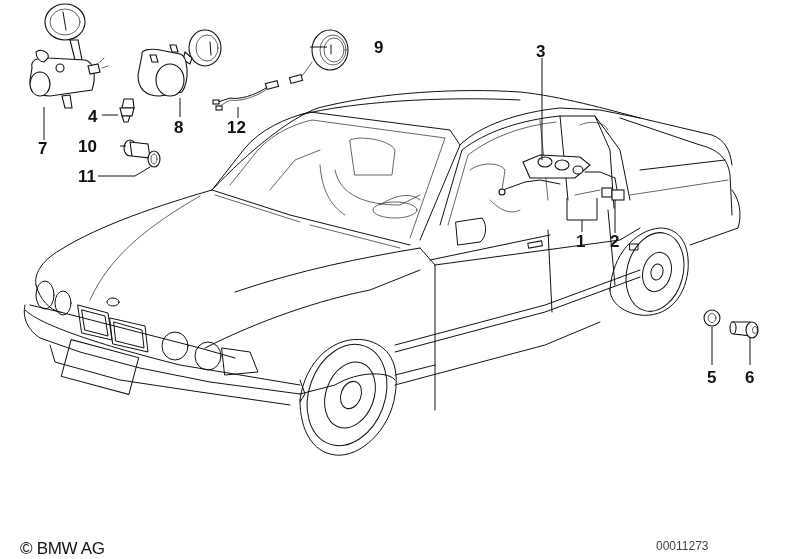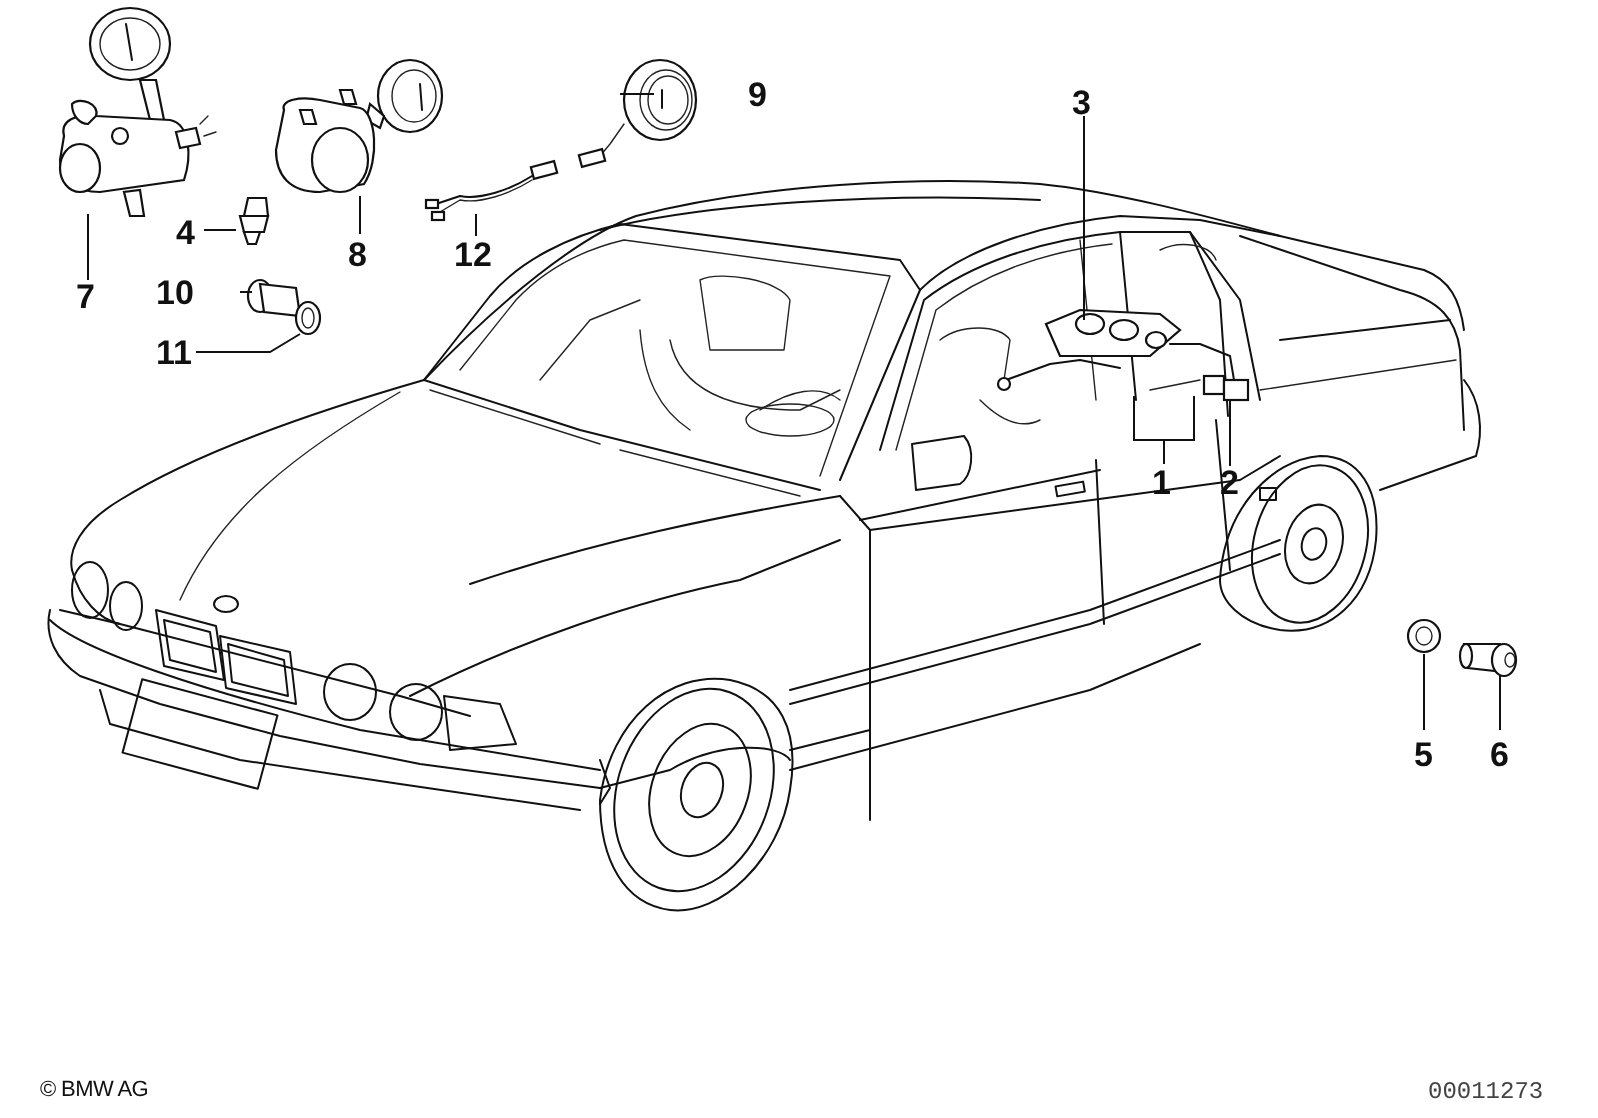--- a/index.html
+++ b/index.html
@@ -1,20 +1,20 @@
 <!DOCTYPE html>
 <html><head>
 <meta charset="utf-8">
 <style>
   html, body { margin: 0; padding: 0; background: #ffffff; }
   body { width: 799px; height: 559px; position: relative; overflow: hidden; font-family: "Liberation Sans", sans-serif; }
   #diagram { position: absolute; left: 0; top: 0; width: 799px; height: 559px; }
   .callout { font-family: "Liberation Sans", sans-serif; font-weight: bold; font-size: 17px; fill: #111; }
-  .copyright { position: absolute; left: 20px; top: 539px; font-family: "Liberation Sans", sans-serif; font-size: 11px; color: #111; letter-spacing: -0.3px; text-align: right; }
-  .docnum { position: absolute; left: 714px; top: 539px; font-family: Liberation Mono, monospace; font-size: 12px; color: #444; }
+  .copyright { position: absolute; left: 20px; top: 539px; font-family: "Liberation Sans", sans-serif; font-size: 17px; color: #111; letter-spacing: -0.3px; text-align: right; }
+  .docnum { position: absolute; left: 656px; top: 539px; font-family: Liberation Sans, sans-serif; font-size: 12px; color: #444; }
   .ln { fill: none; stroke: #111; stroke-width: 1; stroke-linecap: round; stroke-linejoin: round; }
   .lt { fill: none; stroke: #222; stroke-width: 0.7; stroke-linecap: round; stroke-linejoin: round; }
   .part { fill: #fff; stroke: #111; stroke-width: 1.1; }
   .lead { fill: none; stroke: #111; stroke-width: 1; }
 </style>
 </head>
 <body>
 
 <svg id="diagram" viewBox="0 0 799 559" xmlns="http://www.w3.org/2000/svg">
 

